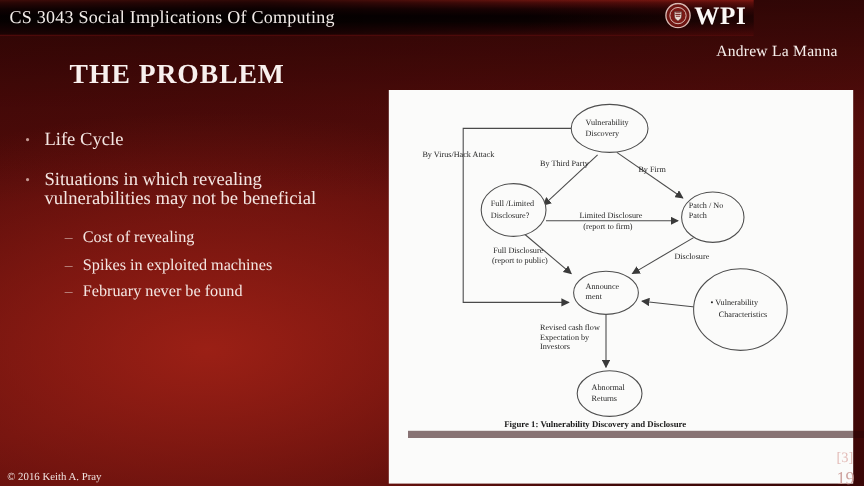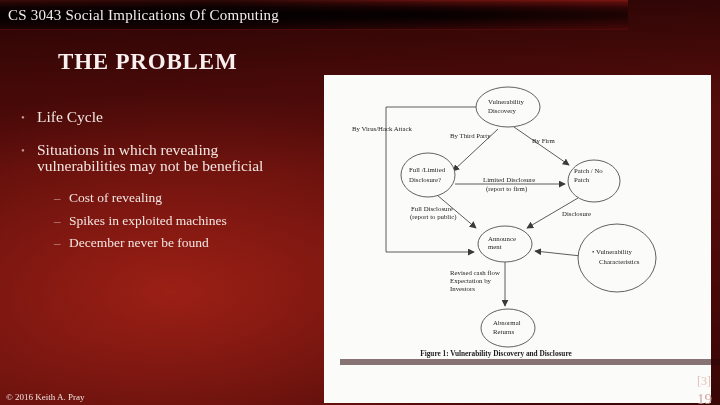--- a/index.html
+++ b/index.html
@@ -62,22 +62,32 @@
   .footer-copyright{position:absolute;left:6px;top:392px;font-size:9px;color:#efe2df;}
   .page-number{position:absolute;right:8px;top:391px;font-size:15px;color:#cfa4a0;font-family:Liberation Serif, serif;}
 </style>
 </head>
 <body>
 
 <div class="slide">
 
   <div class="header-bar">
     <span class="course-title">CS 3043 Social Implications Of Computing</span>
+    <div class="wpi-logo">
+      <svg class="wpi-seal" viewBox="0 0 24 24" aria-hidden="true">
+        <circle cx="12" cy="12" r="11" fill="#6d1512" stroke="#d9bab4" stroke-width="1.2"></circle>
+        <circle cx="12" cy="12" r="7.4" fill="#7c1a16" stroke="#d9bab4" stroke-width="0.9"></circle>
+        <path d="M8.6 8.2 h6.8 v4.2 c0 2.9 -3.4 4.6 -3.4 4.6 s-3.4 -1.7 -3.4 -4.6 z" fill="#e9dad2" stroke="#40110f" stroke-width="0.6"></path>
+        <path d="M9.6 9.4 h4.8 M9.6 11 h4.8 M10 12.6 h4" stroke="#6d1512" stroke-width="0.8" fill="none"></path>
+      </svg>
+      <span class="wpi-text">WPI</span>
+    </div>
   </div>
 
+  <div class="author">Andrew La Manna</div>
 
   <h1 class="slide-title">THE PROBLEM</h1>
 
   <ul class="bullets">
     <li class="b1">
       <span class="marker">•</span>
       <span class="btext">Life Cycle</span>
     </li>
     <li class="b1">
       <span class="marker">•</span>
@@ -86,21 +96,21 @@
     <li class="b2">
       <span class="marker">–</span>
       <span class="btext">Cost of revealing</span>
     </li>
     <li class="b2">
       <span class="marker">–</span>
       <span class="btext">Spikes in exploited machines</span>
     </li>
     <li class="b2">
       <span class="marker">–</span>
-      <span class="btext">December never be found</span>
+      <span class="btext">February never be found</span>
     </li>
   </ul>
 
   <div class="figure-panel">
     <svg class="fig-svg" viewBox="0 0 387 284">
       <defs>
         <marker id="arr" markerUnits="userSpaceOnUse" markerWidth="7" markerHeight="7" refX="6.2" refY="3.5" orient="auto">
           <path d="M0,0 L7,3.5 L0,7 Z" fill="#3a3a3a"></path>
         </marker>
       </defs>

